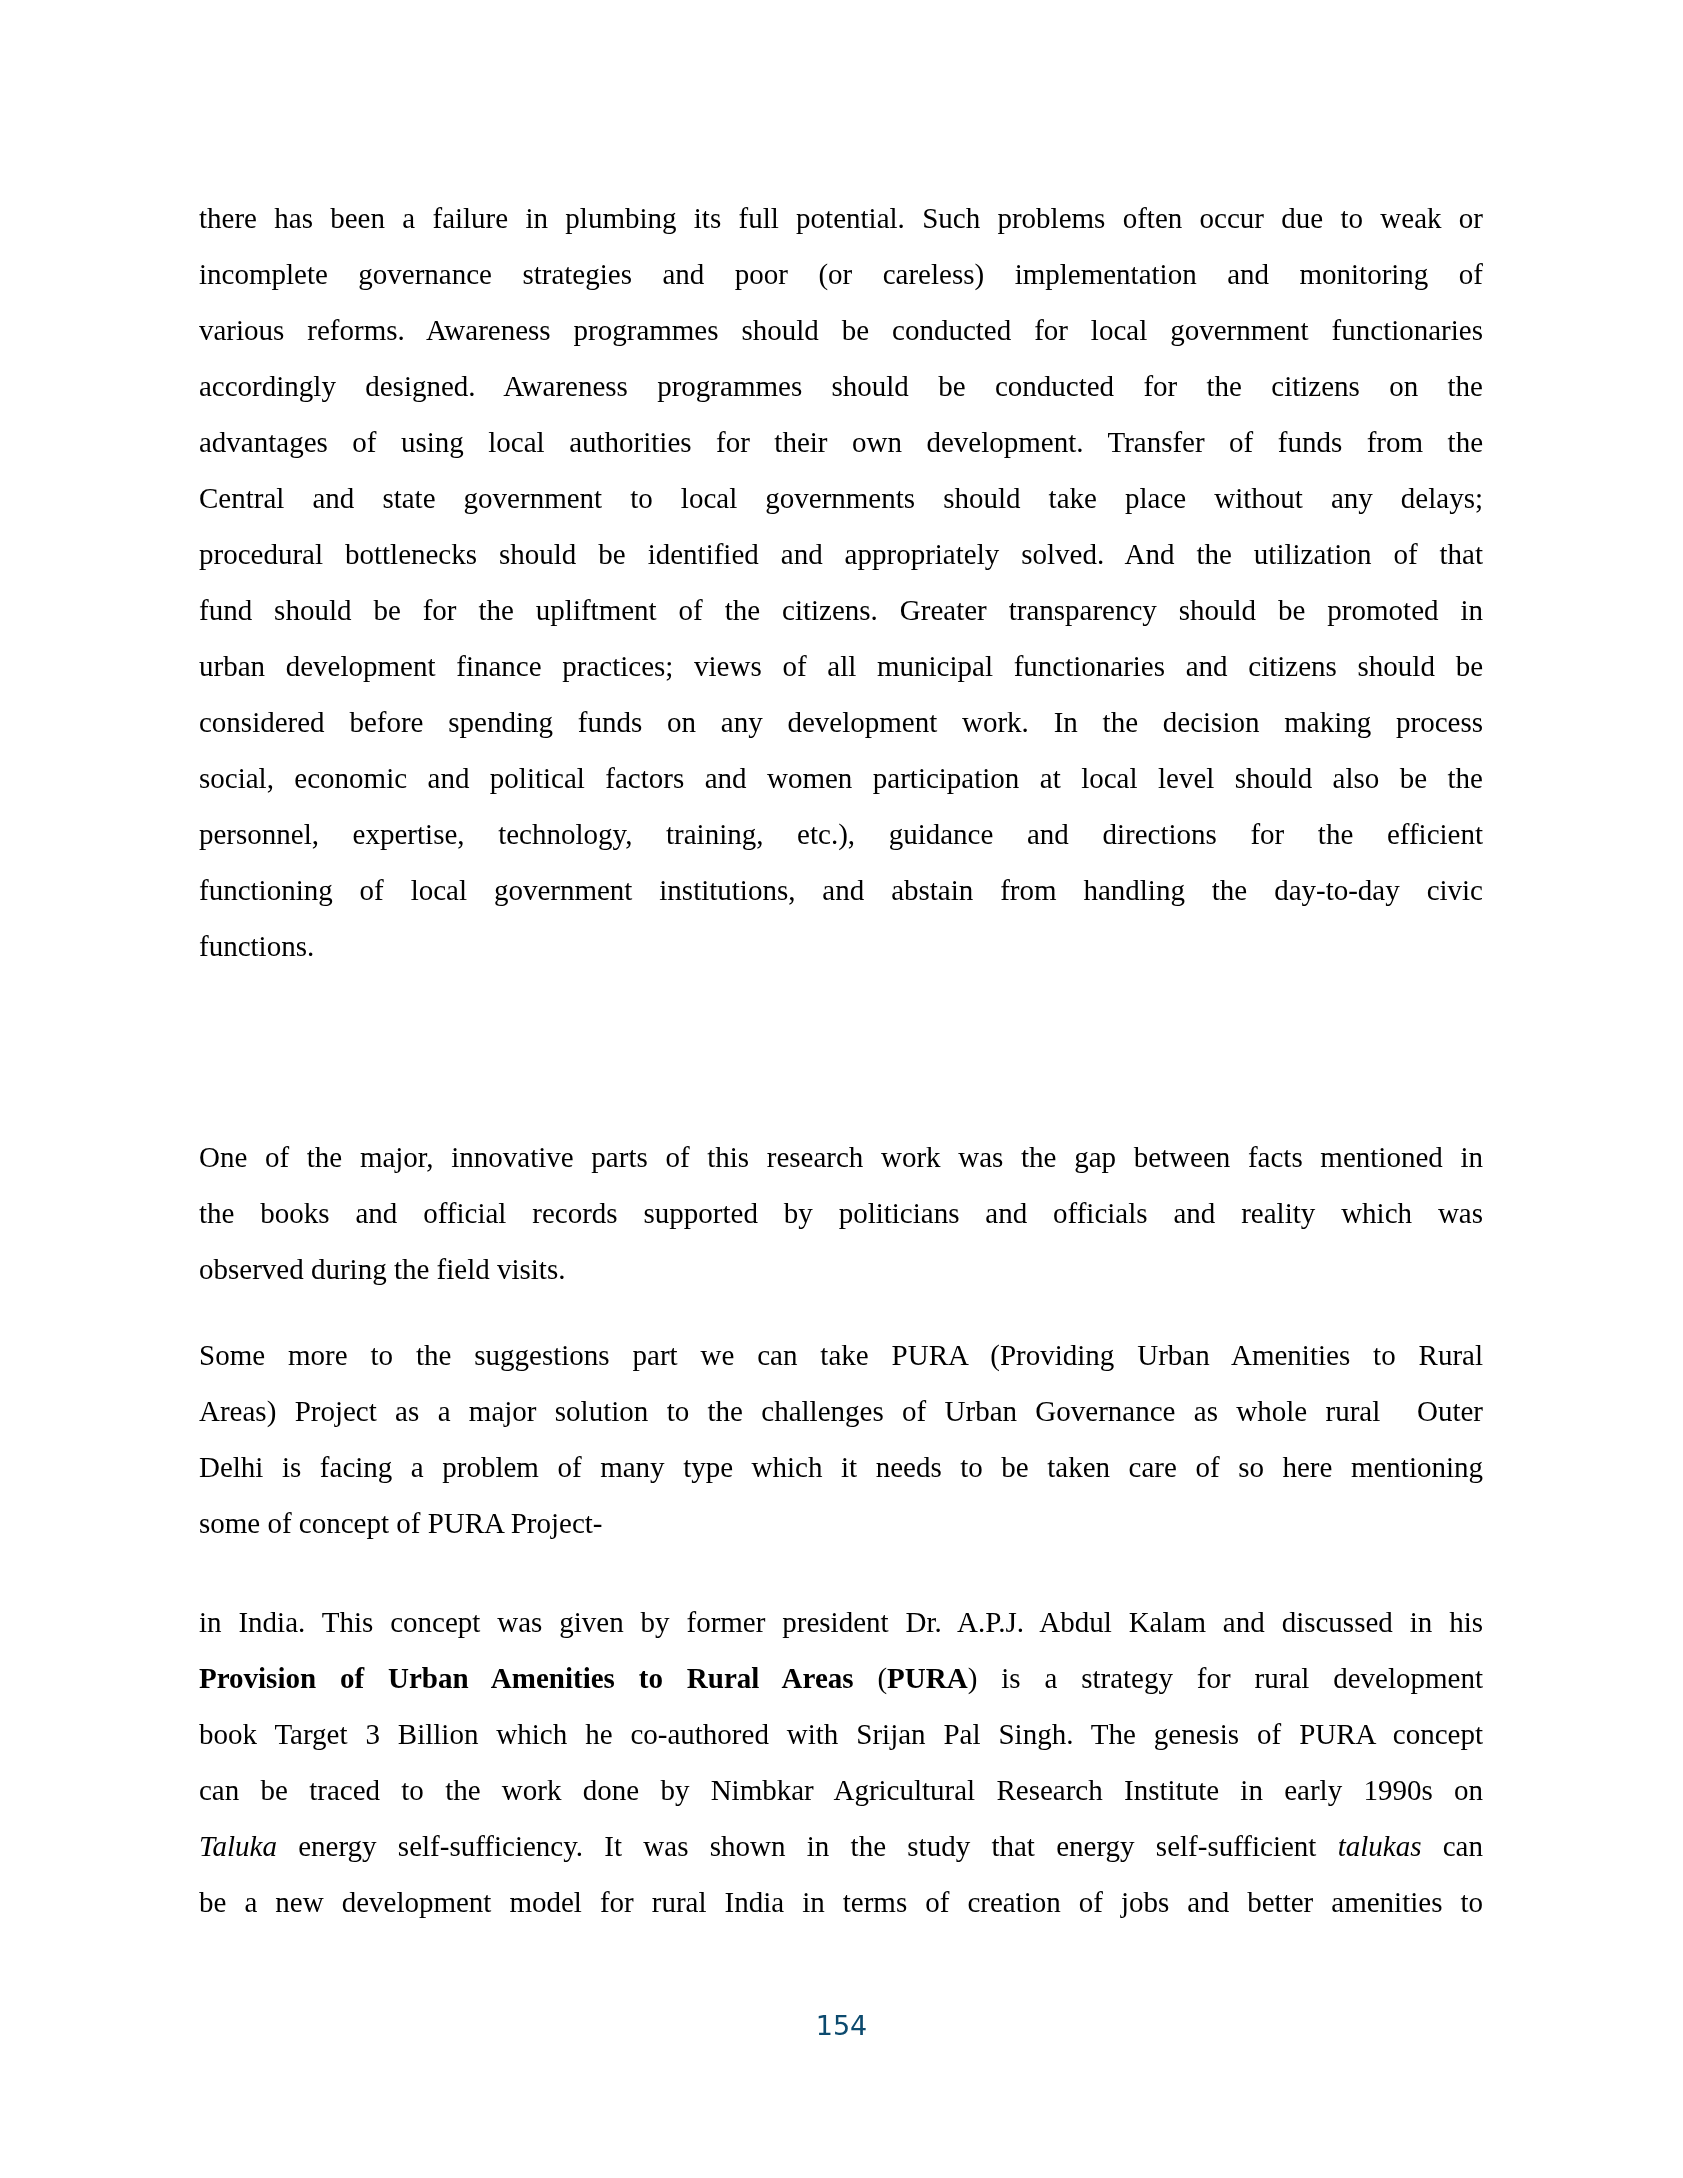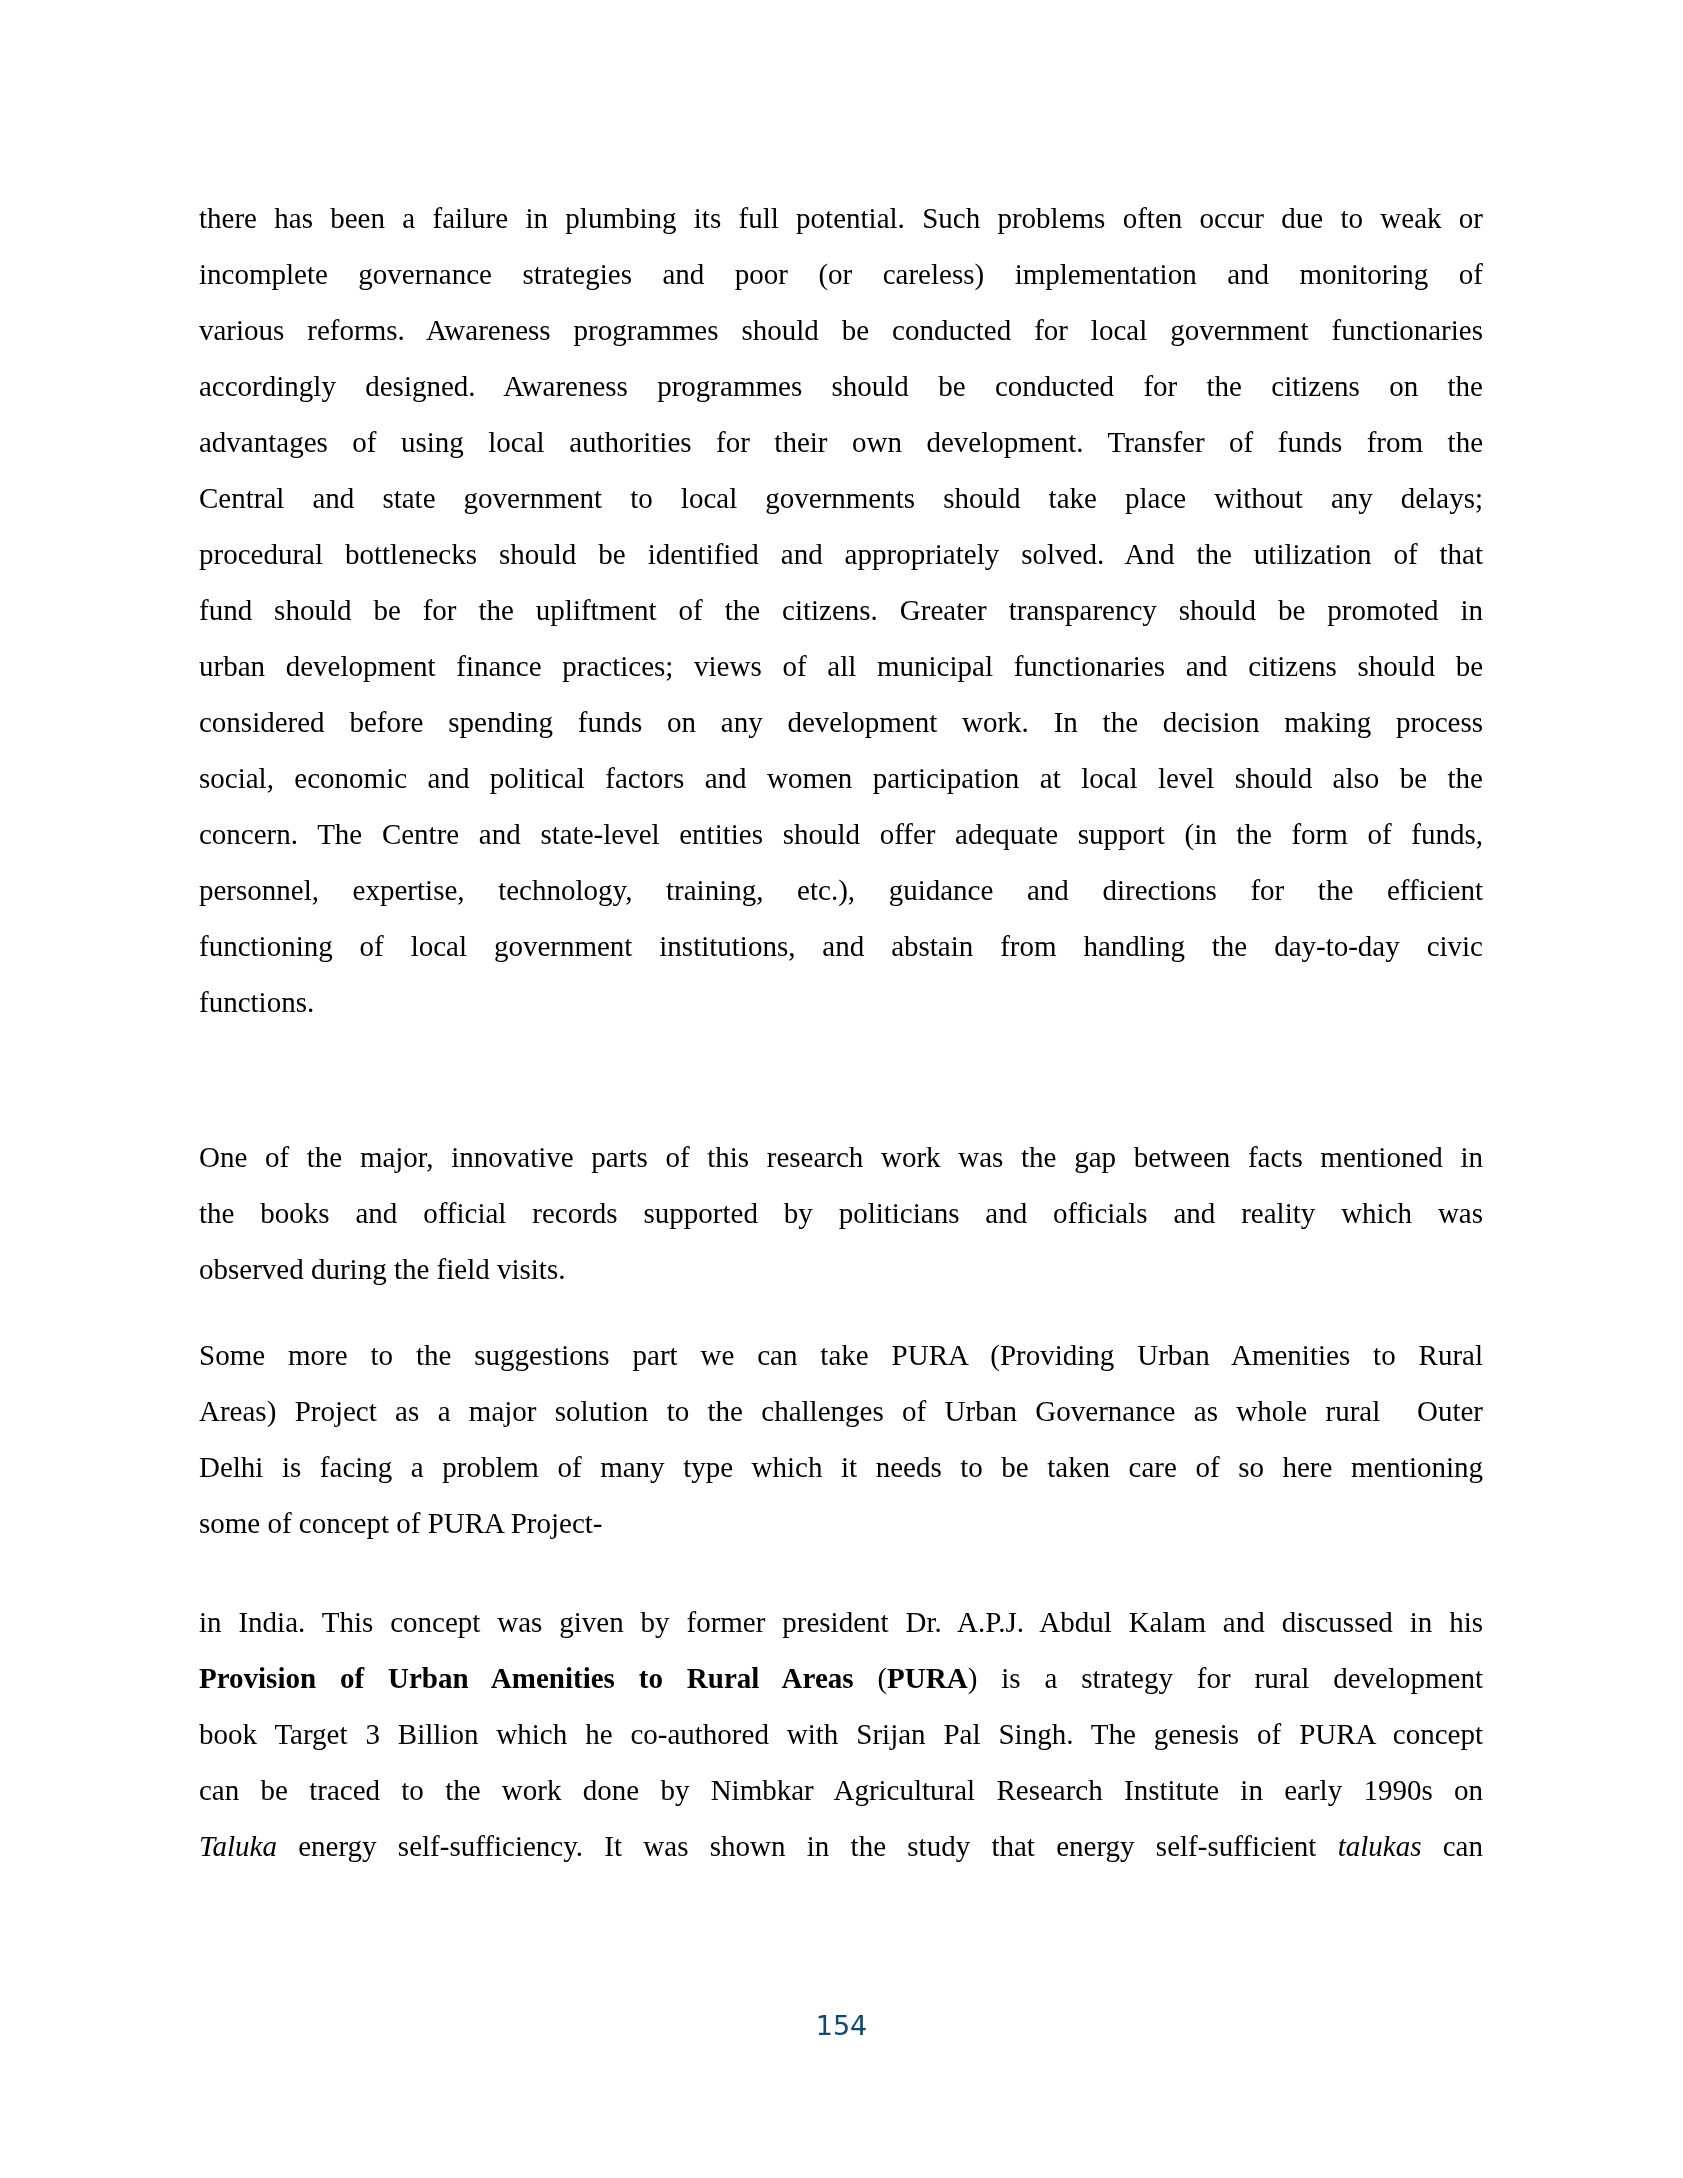--- a/index.html
+++ b/index.html
@@ -77,21 +77,20 @@
         <span class="line"><span>incomplete governance strategies and poor (or careless) implementation and monitoring of</span></span>
         <span class="line"><span>various reforms. Awareness programmes should be conducted for local government functionaries</span></span>
         <span class="line"><span>accordingly designed. Awareness programmes should be conducted for the citizens on the</span></span>
         <span class="line"><span>advantages of using local authorities for their own development. Transfer of funds from the</span></span>
         <span class="line"><span>Central and state government to local governments should take place without any delays;</span></span>
         <span class="line"><span>procedural bottlenecks should be identified and appropriately solved. And the utilization of that</span></span>
         <span class="line"><span>fund should be for the upliftment of the citizens. Greater transparency should be promoted in</span></span>
         <span class="line"><span>urban development finance practices; views of all municipal functionaries and citizens should be</span></span>
         <span class="line"><span>considered before spending funds on any development work. In the decision making process</span></span>
         <span class="line"><span>social, economic and political factors and women participation at local level should also be the</span></span>
-        <span class="line"><span>concern. The Centre and state-level entities should offer adequate support (in the form of funds,</span></span>
         <span class="line"><span>personnel, expertise, technology, training, etc.), guidance and directions for the efficient</span></span>
         <span class="line"><span>functioning of local government institutions, and abstain from handling the day-to-day civic</span></span>
         <span class="line last"><span>functions.</span></span>
       </div>
     <div class="para" id="p2">
         <span class="line"><span>One of the major, innovative parts of this research work was the gap between facts mentioned in</span></span>
         <span class="line"><span>the books and official records supported by politicians and officials and reality which was</span></span>
         <span class="line last"><span>observed during the field visits.</span></span>
       </div>
     <div class="para" id="p3">
@@ -99,17 +98,18 @@
         <span class="line"><span>Areas) Project as a major solution to the challenges of Urban Governance as whole rural  Outer</span></span>
         <span class="line"><span>Delhi is facing a problem of many type which it needs to be taken care of so here mentioning</span></span>
         <span class="line last"><span>some of concept of PURA Project-</span></span>
       </div>
     <div class="para" id="p4">
         <span class="line"><span>in India. This concept was given by former president Dr. A.P.J. Abdul Kalam and discussed in his</span></span>
         <span class="line"><b>Provision of Urban Amenities to Rural Areas</b><span> (</span><b>PURA</b><span>) is a strategy for rural development</span></span>
         <span class="line"><span>book Target 3 Billion which he co-authored with Srijan Pal Singh. The genesis of PURA concept</span></span>
         <span class="line"><span>can be traced to the work done by Nimbkar Agricultural Research Institute in early 1990s on</span></span>
         <span class="line"><i>Taluka</i><span> energy self-sufficiency. It was shown in the study that energy self-sufficient </span><i>talukas</i><span> can</span></span>
+        <span class="line"><span>be a new development model for rural India in terms of creation of jobs and better amenities to</span></span>
       </div>
   </div>
   <div class="page-number">154</div>
 </div>
 
 
 </body></html>

